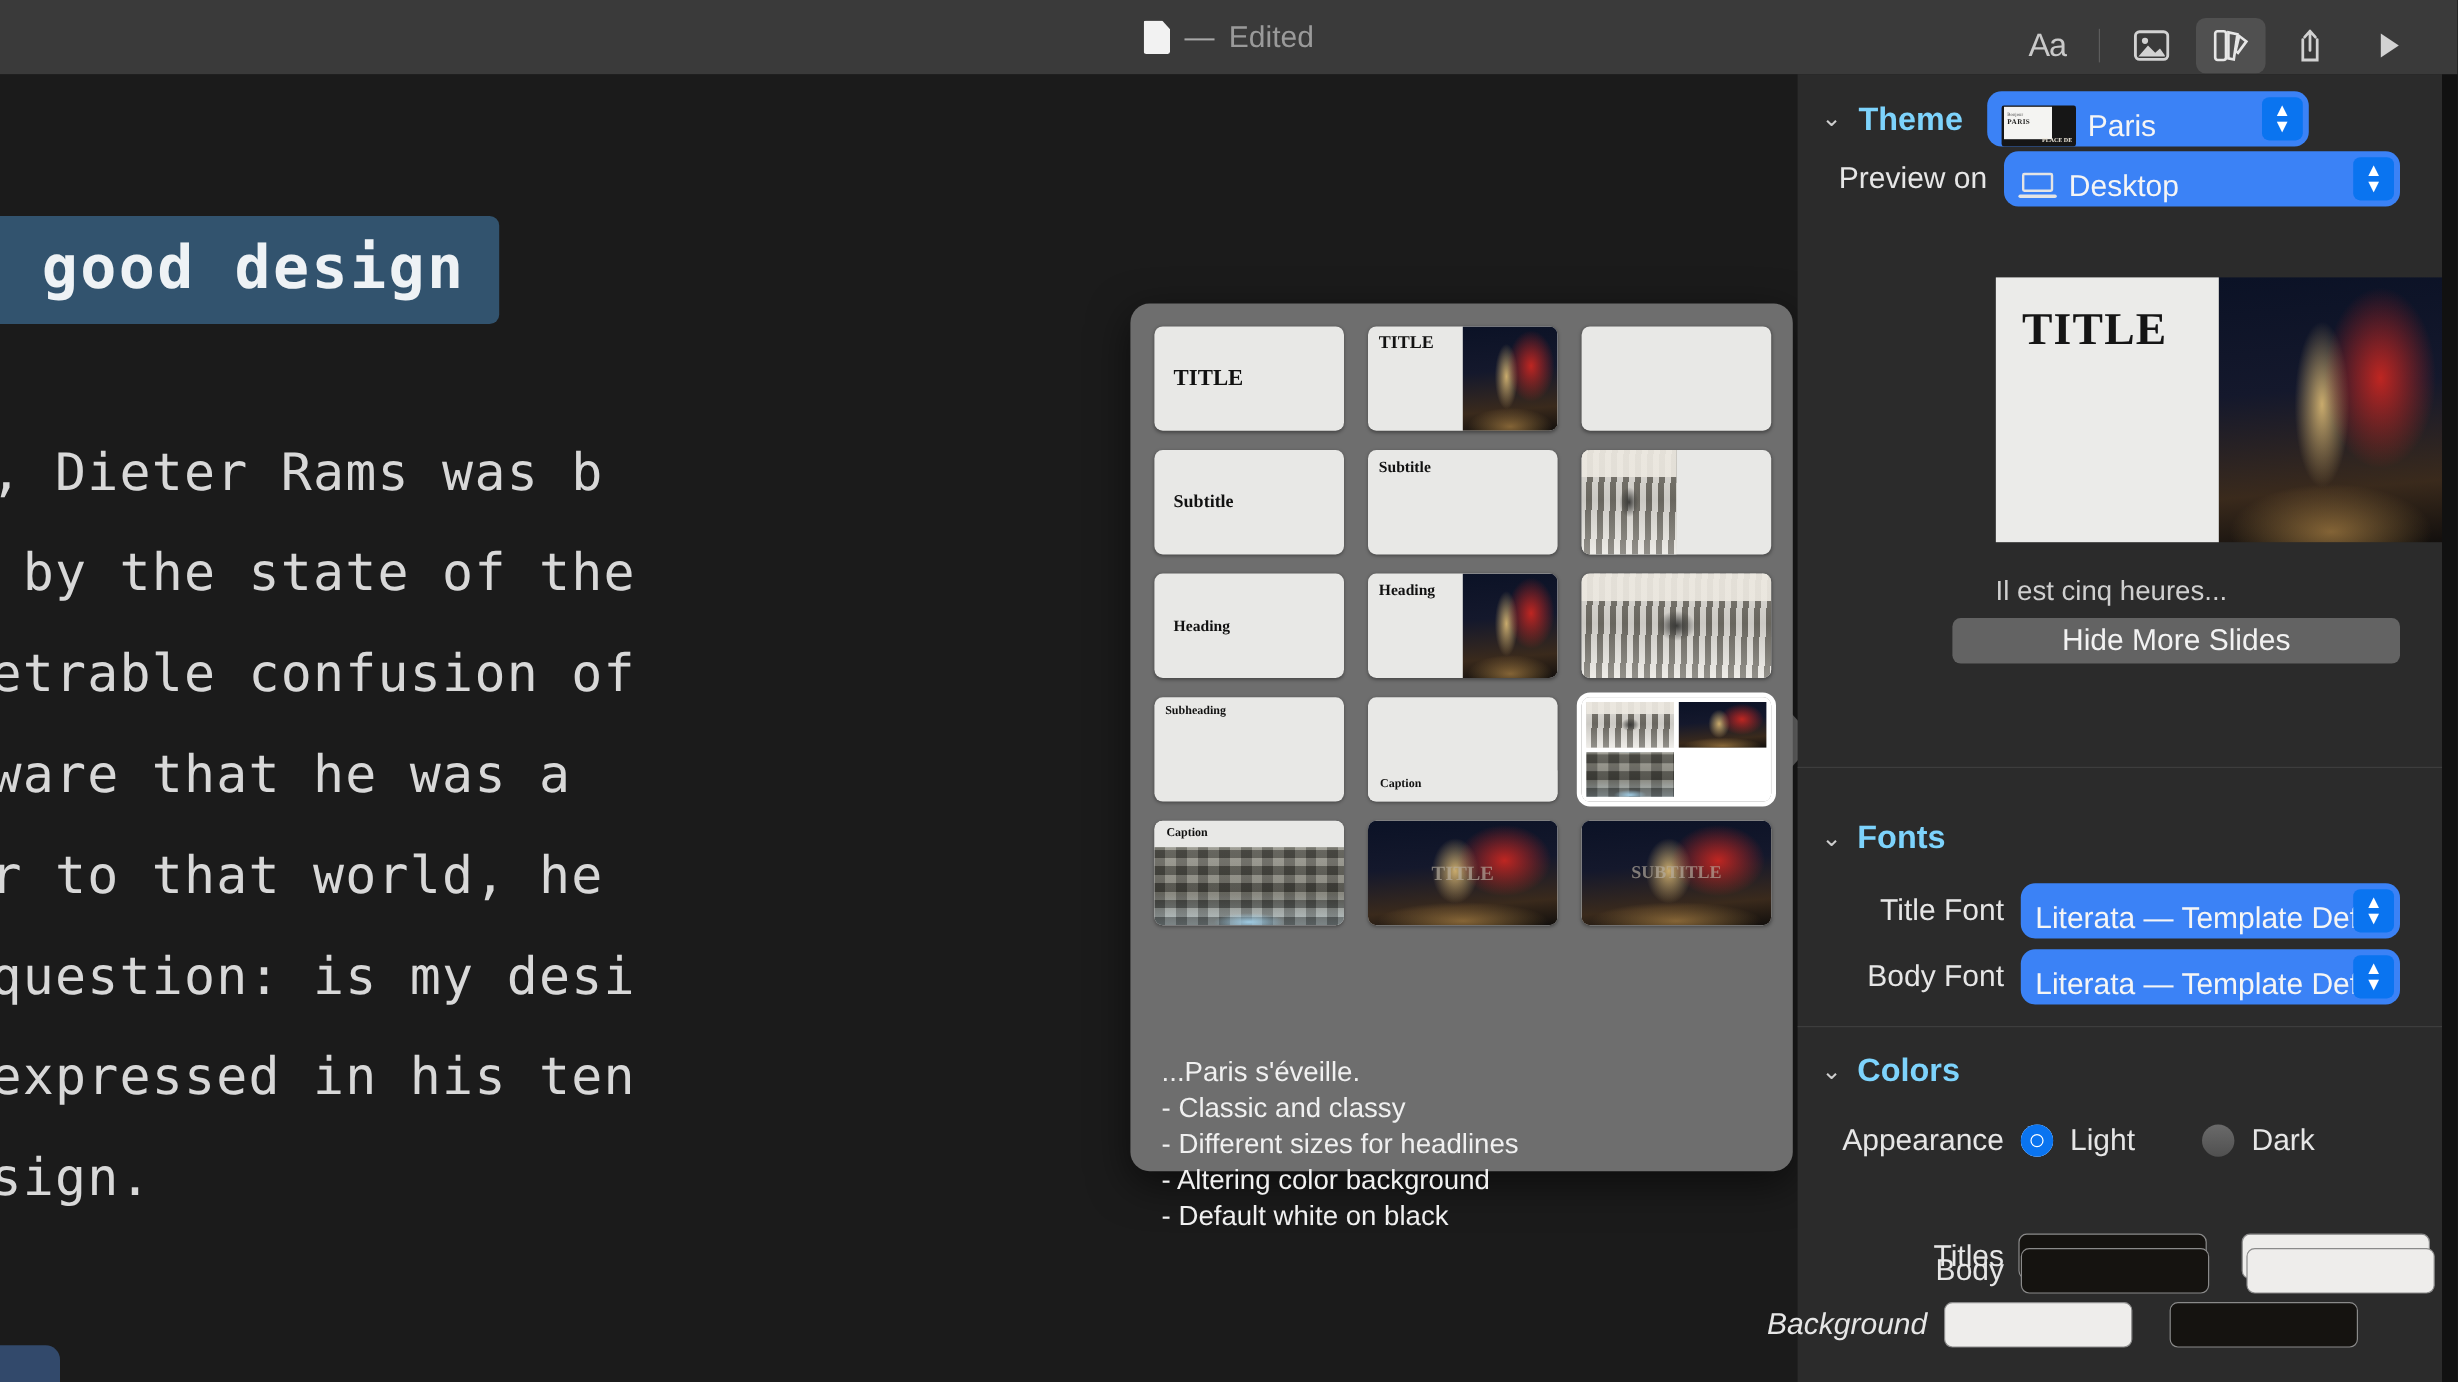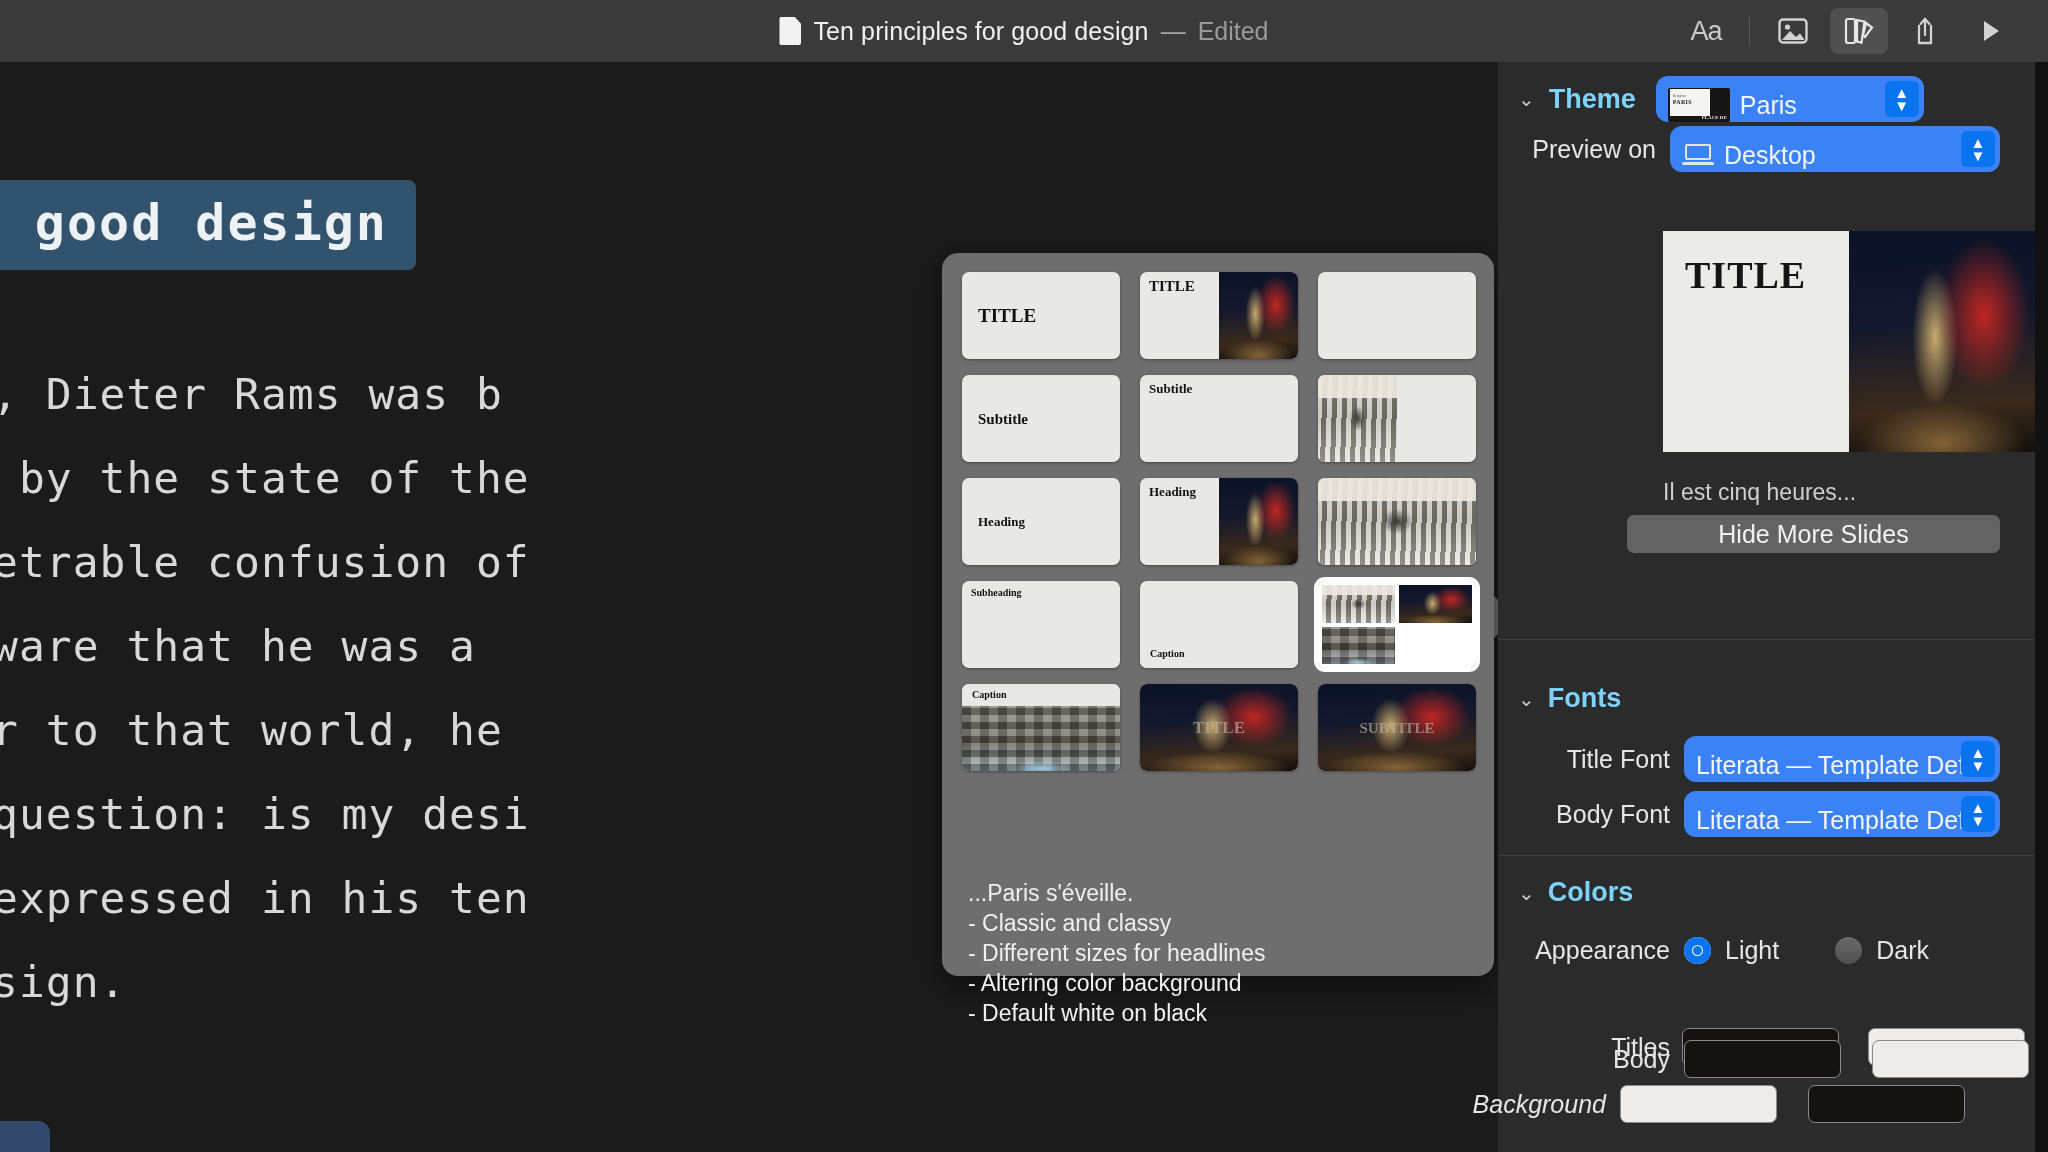--- a/index.html
+++ b/index.html
@@ -13,21 +13,21 @@
     background:#3a3a3a; display:flex; align-items:center; }
   .tb-center{ position:absolute; left:0; right:0; top:0; height:62px;
     display:flex; align-items:center; justify-content:center; gap:12px; }
   .doc-icon{ width:22px; height:28px; background:#f2f2f2; border-radius:2px;
     position:relative; flex:none;
     clip-path:polygon(0 0, 70% 0, 100% 26%, 100% 100%, 0 100%); }
   .doc-title{ color:#f0f0f0; font-size:25px; font-weight:400; letter-spacing:.1px; }
   .doc-dash{ color:#a8a8a8; font-size:25px; }
   .doc-edited{ color:#9a9a9a; font-size:25px; }
 
-  .tb-right{ position:absolute; right:28px; top:0; height:62px;
+  .tb-right{ position:absolute; right:28px; top:0; height:76px;
     display:flex; align-items:center; gap:8px; }
   .tbtn{ width:58px; height:46px; border-radius:8px; display:flex;
     align-items:center; justify-content:center; color:#d2d2d2; }
   .tbtn.active{ background:#505050; }
   .tb-sep{ width:1px; height:28px; background:#5c5c5c; margin:0 6px; }
   .aa{ font-size:27px; color:#c9c9c9; letter-spacing:-1px; }
 
   
   .canvas{ position:absolute; left:0; top:62px; width:1498px; height:1090px;
     background:#1b1b1b; overflow:hidden; }
@@ -150,21 +150,20 @@
   .sw-light{ background:#eeedeb; }
 </style>
 </head>
 <body>
 
 <div id="app">
 
   <div class="titlebar">
     <div class="tb-center">
       <span class="doc-icon"></span>
-      <span class="doc-title">Ten principles for good design</span>
       <span class="doc-dash">—</span>
       <span class="doc-edited">Edited</span>
     </div>
 
     <div class="tb-right">
       <div class="tbtn">
         <span class="aa">Aa</span>
       </div>
       <div class="tb-sep"></div>
       <div class="tbtn">

